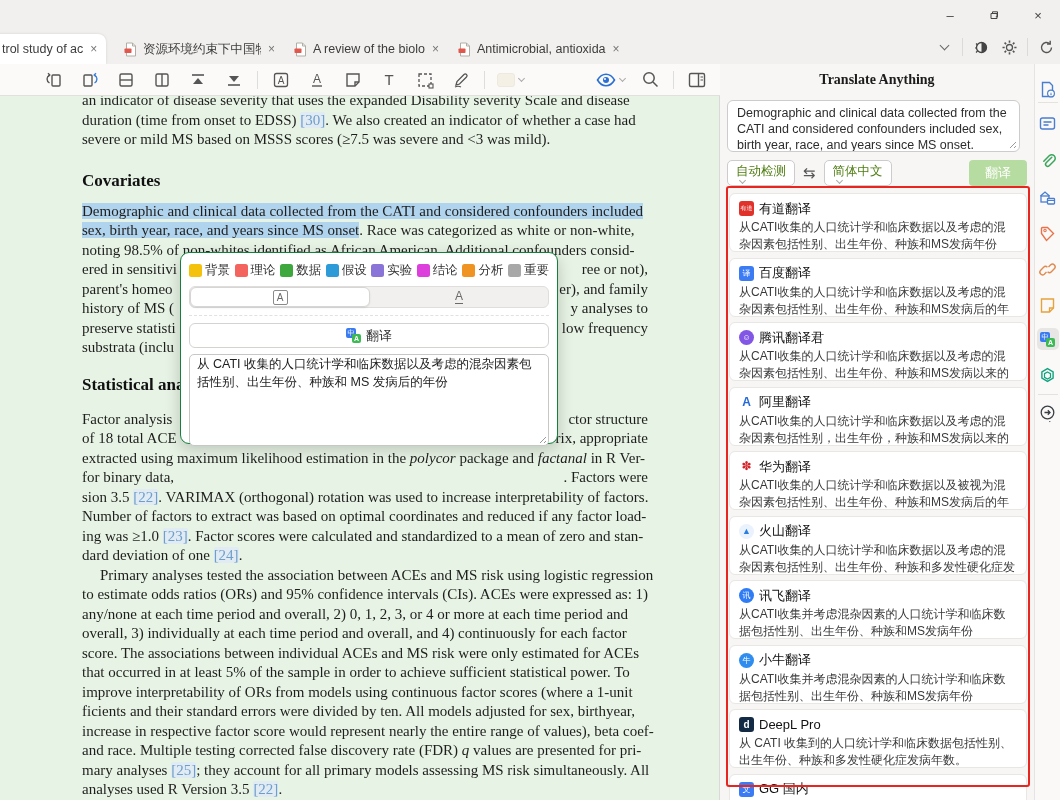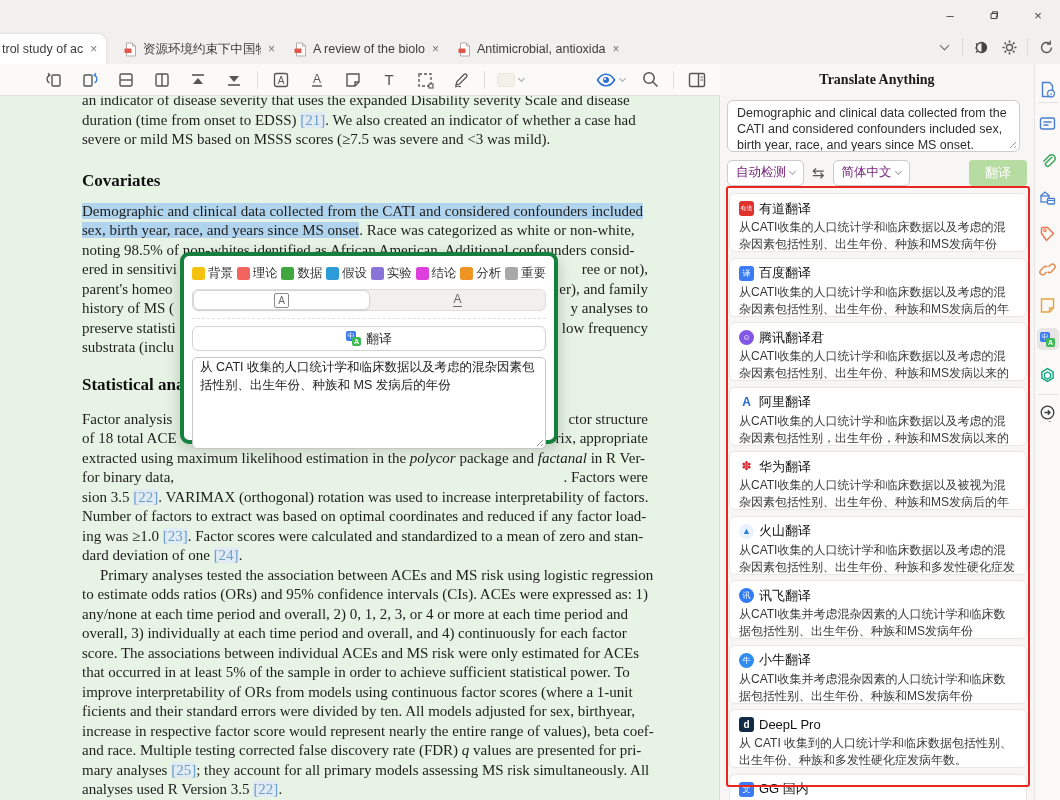--- a/index.html
+++ b/index.html
@@ -39,21 +39,21 @@
   .dhead { height:26px; line-height:26px; font-size:17px; font-weight:bold; color:#101010; }
   .h1m { margin-top:18px; }
   .h2m { margin-top:14px; }
   .p2m { margin-top:8px; }
   .p3m { margin-top:12px; }
   .hl { background:#b0d3ee; }
   .cite { color:#6f9ec9; background:#e0ebf4; border-radius:2px; }
   .it { font-style:italic; }
 
   
-  .popup { position:absolute; left:180px; top:252px; width:378px; height:192px; background:#fff; border:4px solid #15803d; border-radius:9px; box-shadow:0 5px 16px rgba(0,0,0,.20); z-index:6; padding:7px 8px; }
+  .popup { position:absolute; left:180px; top:252px; width:378px; height:192px; background:#fff; border:1px solid #15803d; border-radius:9px; box-shadow:0 5px 16px rgba(0,0,0,.20); z-index:6; padding:7px 8px; }
   .tagrow { display:flex; align-items:center; justify-content:space-between; height:20px; }
   .tagchip { display:flex; align-items:center; font-size:12.5px; color:#333; }
   .tagsq { width:13px; height:13px; border-radius:2.5px; margin-right:3px; }
   .stylerow { margin-top:6px; height:22px; background:#f1f0ef; border:1px solid #e0dedc; border-radius:6px; display:flex; }
   .stylehalf { flex:1; display:flex; align-items:center; justify-content:center; }
   .stylehalf.sel { background:#fff; border:1px solid #d8d6d4; border-radius:6px; box-shadow:0 1px 2px rgba(0,0,0,.08); }
   .boxA { width:15px; height:15px; border:1.2px solid #8a8a8a; border-radius:2px; font-size:10px; color:#6a6a6a; display:flex; align-items:center; justify-content:center; font-family:"Liberation Sans",sans-serif; }
   .undA { font-size:12px; color:#6a6a6a; border-bottom:1.5px solid #6a6a6a; line-height:13px; }
   .popup-divider { margin-top:7px; border-top:1px dashed #e3e1df; }
   .trbtn { margin-top:7px; height:25px; border:1px solid #d5d3d0; border-radius:6px; display:flex; align-items:center; justify-content:center; font-size:13px; color:#333; background:#fff; }
@@ -65,21 +65,21 @@
   .tr-ico { position:relative; width:15px; height:15px; display:inline-block; }
   .tr-ico .b1 { position:absolute; left:0; top:0; width:10px; height:10px; background:#3a7bf0; border-radius:2px; color:#fff; font-size:7px; line-height:10px; text-align:center; }
   .tr-ico .b2 { position:absolute; right:0; bottom:0; width:9px; height:9px; background:#3dba54; border-radius:2px; color:#fff; font-size:7px; line-height:9px; text-align:center; font-weight:bold; }
 
   
   .vdiv { position:absolute; left:719px; top:64px; width:1px; height:736px; background:#dbd9d6; z-index:4; }
   .panel { position:absolute; left:720px; top:64px; width:314px; height:736px; background:#f7f6f4; }
   .panel-title { height:32px; line-height:32px; text-align:center; font-family:"Liberation Serif","DejaVu Serif",serif; font-weight:bold; font-size:14px; color:#1b1b1b; }
   .srcbox { position:absolute; left:7px; top:36px; width:293px; height:52px; background:#fff; border:1px solid #ccc; border-radius:6px; padding:4px 9px; font-size:12.5px; line-height:16px; color:#2d2d2d; overflow:hidden; }
   .langrow { position:absolute; left:7px; top:95px; width:300px; height:27px; display:flex; align-items:center; }
-  .langbtn { height:26px; background:#fff; border:1px solid #ccc; border-radius:5px; display:flex; align-items:center; justify-content:center; font-size:12.5px; color:#701a75; padding:0 8px; }
+  .langbtn { height:26px; background:#fff; border:1px solid #ccc; border-radius:5px; display:flex; align-items:flex-start; justify-content:center; font-size:12.5px; color:#4d7c0f; padding:0 8px;flex-direction:column; }
   .swap { margin:0 8px; color:#555; font-size:15px; }
   .gobtn { margin-left:auto; width:58px; height:26px; background:#b7dca1; color:#fff; border-radius:4px; font-size:13px; display:flex; align-items:center; justify-content:center; }
   .cards { position:absolute; left:9px; top:129px; width:298px; }
   .card { background:#fff; border:1px solid #e9e7e4; border-radius:6px; padding:6px 9px 14px; height:59px; margin-bottom:5.5px; overflow:hidden; }
   .cname { display:flex; align-items:center; font-size:13px; color:#111; height:17px; }
   .cbadge { width:15px; height:15px; border-radius:3px; margin-right:5px; font-size:8px; line-height:15px; text-align:center; overflow:hidden; flex:0 0 auto; }
   .cbadge.circle { border-radius:50%; }
   .ctext { margin-top:2px; font-size:12px; line-height:17px; color:#3a3a3a; }
   .redbox { position:absolute; left:6px; top:122px; width:304px; height:601px; border:2.5px solid #e8251f; border-radius:3px; pointer-events:none; z-index:9; }
 
@@ -272,21 +272,21 @@
           <rect x="2.5" y="2.5" width="15" height="13" rx="1.5" fill="none" stroke="#555" stroke-width="1.4"></rect>
           <path d="M11.5 2.5v13" stroke="#555" stroke-width="1.4"></path>
           <path d="M13.5 6h2.5 M13.5 9h2.5" stroke="#555" stroke-width="1.1"></path>
         </svg>
     </div>
   </div>
 
   <div class="doc">
     <div class="doc-inner">
       <div class="dl"><span>an indicator of disease severity that uses the expanded Disability severity Scale and disease</span></div>
-      <div class="dl"><span>duration (time from onset to EDSS) </span><span class="cite">[21]</span><span>. We also created an indicator of whether a case had</span></div>
+      <div class="dl"><span>duration (time from onset to EDSS) </span><span class="cite">[30]</span><span>. We also created an indicator of whether a case had</span></div>
       <div class="dl"><span>severe or mild MS based on MSSS scores (≥7.5 was severe and &lt;3 was mild).</span></div>
 
       <div class="dhead h1m">Covariates</div>
 
       <div class="p2m">
         <div class="dl"><span class="hl">Demographic and clinical data collected from the CATI and considered confounders included</span></div>
         <div class="dl"><span class="hl">sex, birth year, race, and years since MS onset</span><span>. Race was categorized as white or non-white,</span></div>
         <div class="dl"><span>noting 98.5% of non-whites identified as African American. Additional confounders consid-</span></div>
         <div class="dl split">
             <span>ered in sensitivi</span>

